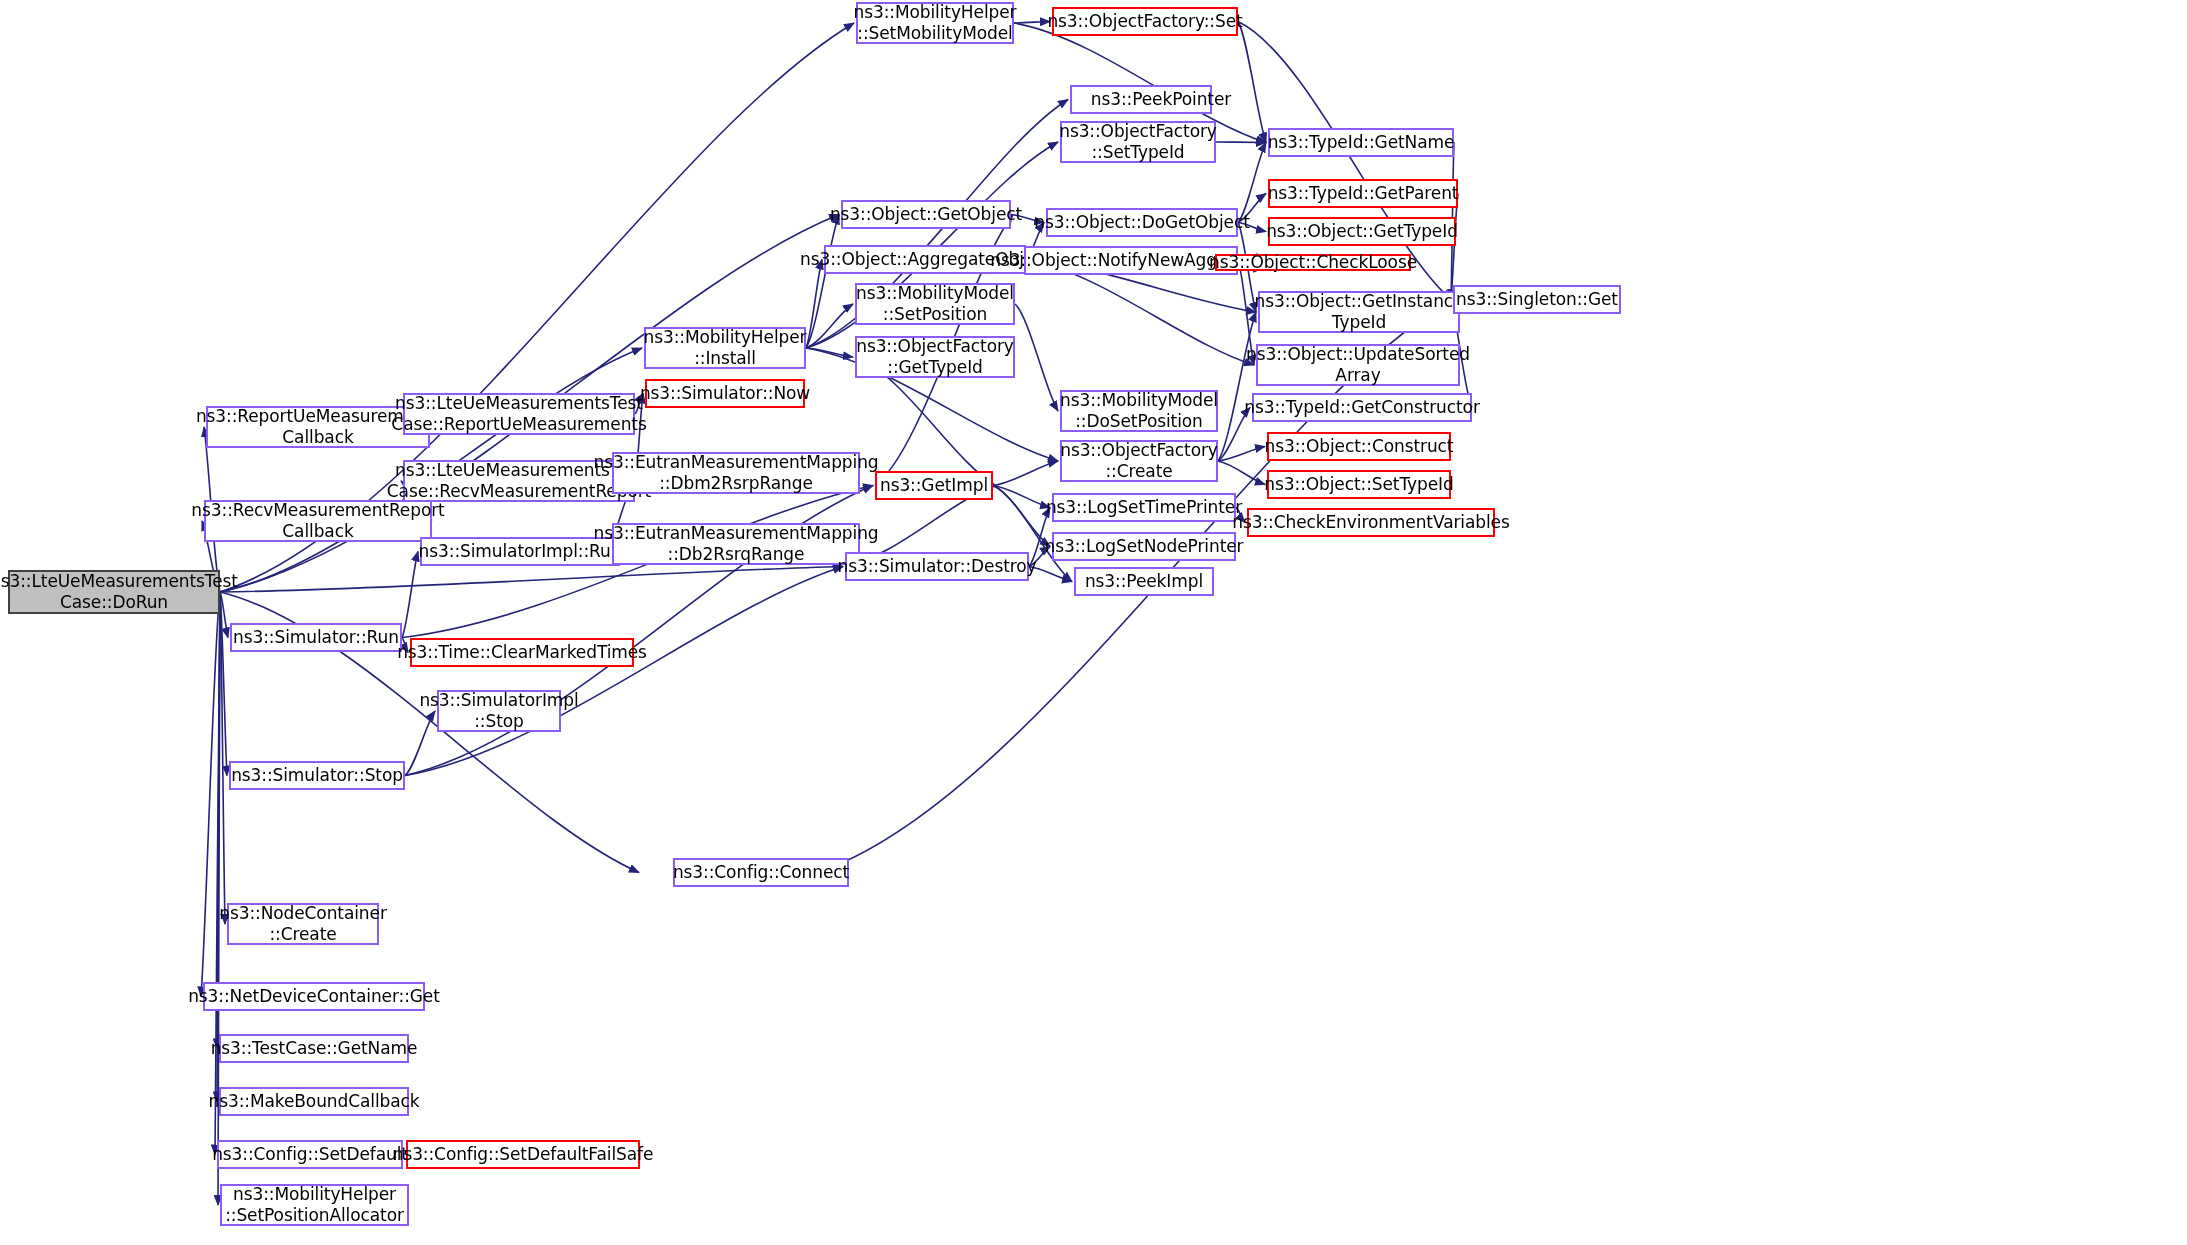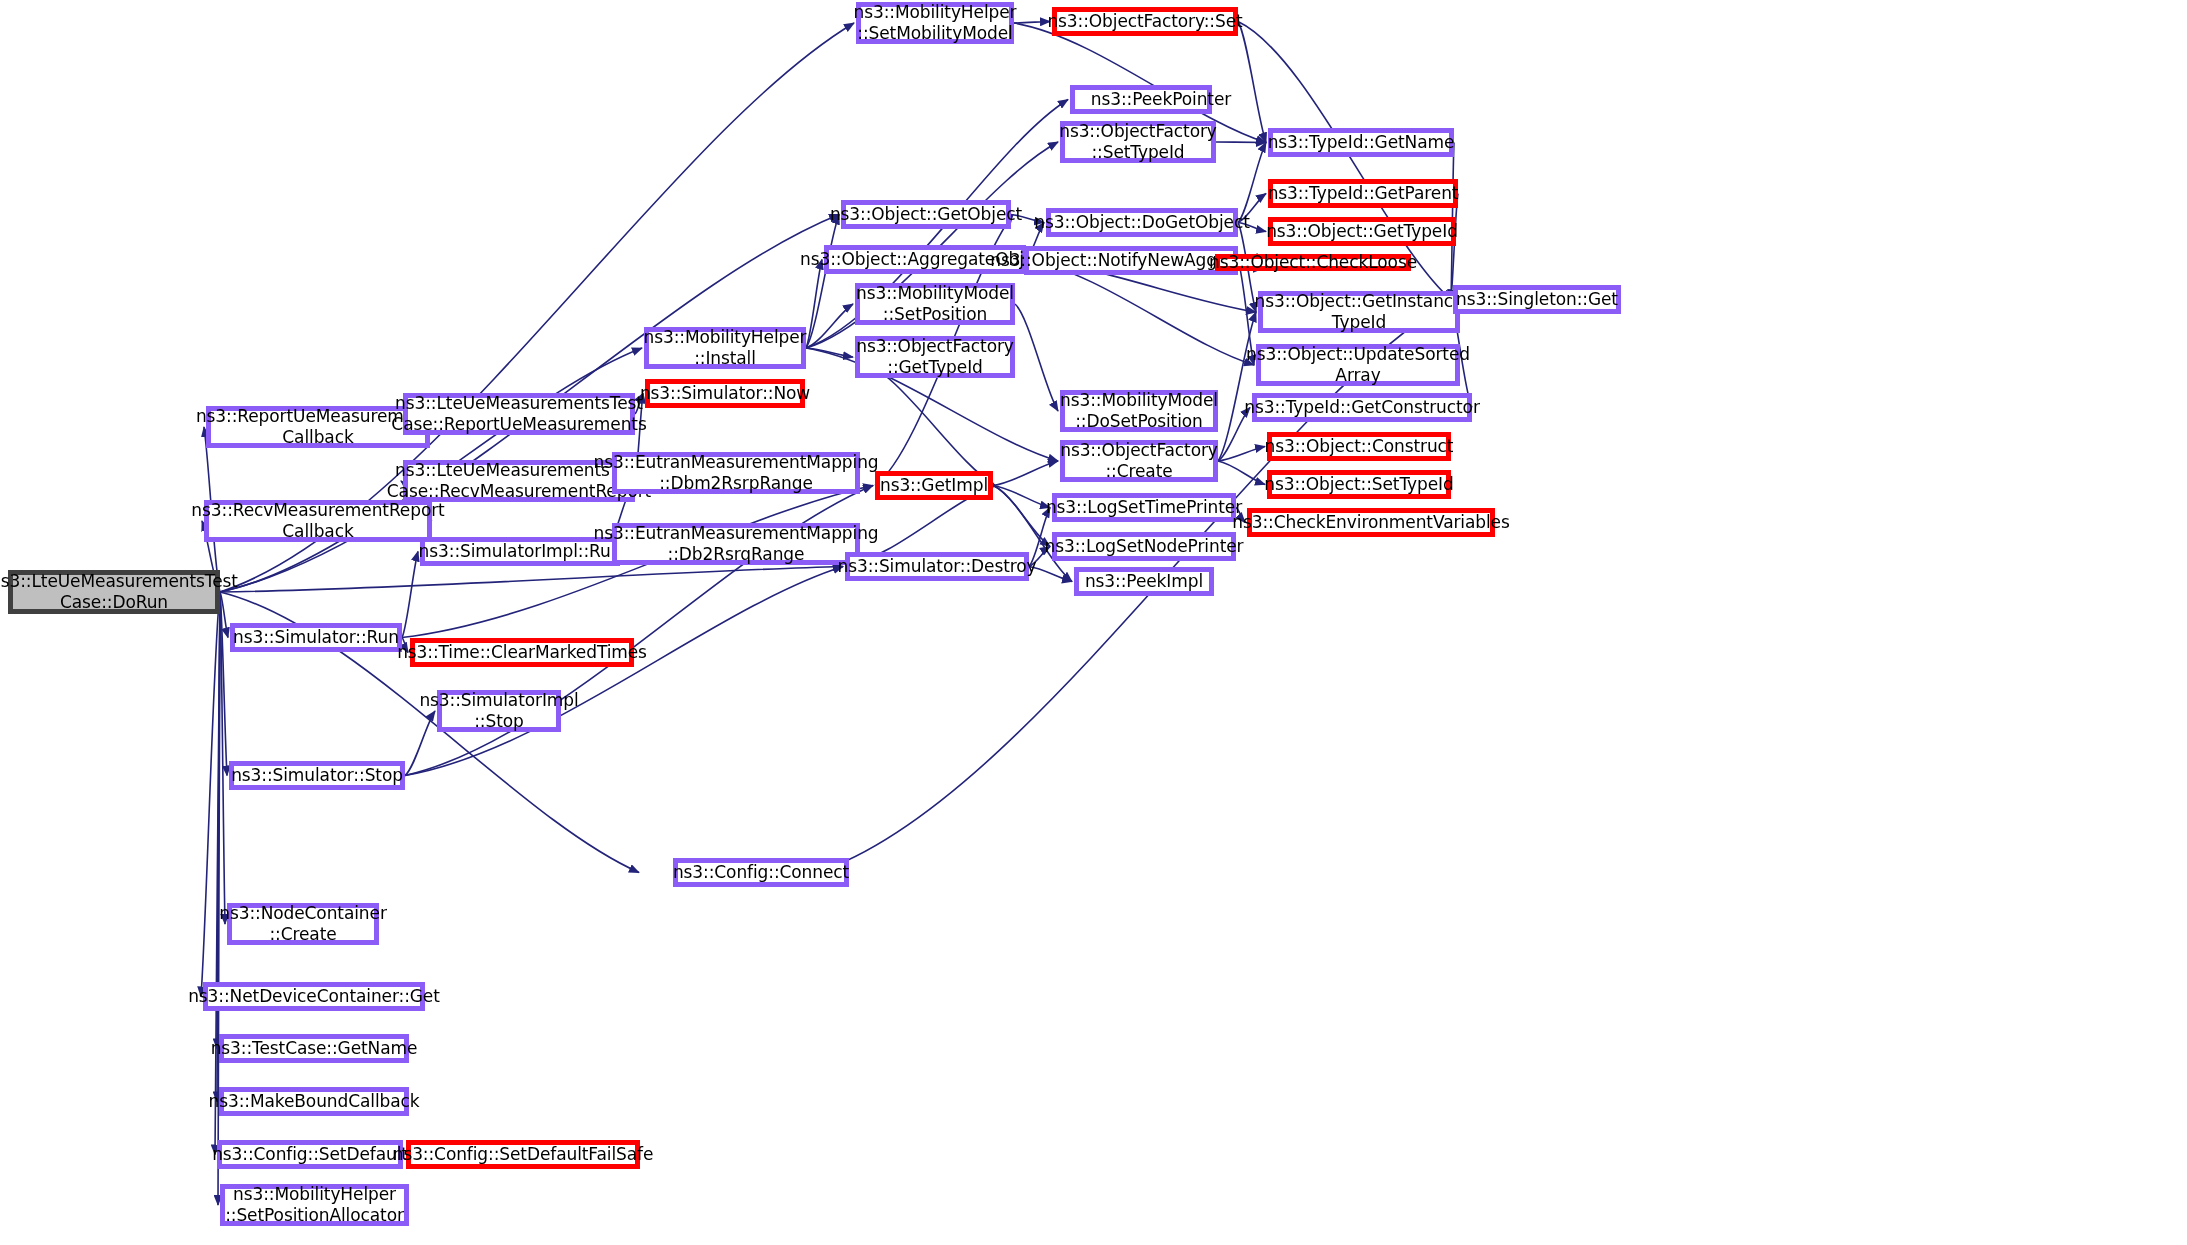--- a/index.html
+++ b/index.html
@@ -32,21 +32,21 @@
     height: 1245px;
   }
   .node {
     position: absolute;
     box-sizing: border-box;
     display: flex;
     align-items: center;
     justify-content: center;
     text-align: center;
     background: #ffffff;
-    border: 5px solid #8b5cf6;
+    border: 2px solid #8b5cf6;
     color: #000000;
     font-size: 17px;
     line-height: 1.22;
     letter-spacing: -0.1px;
     white-space: pre-line;
     padding: 0 4px;
     cursor: pointer;
   }
   .node.red {
     border-color: #ff0000;

